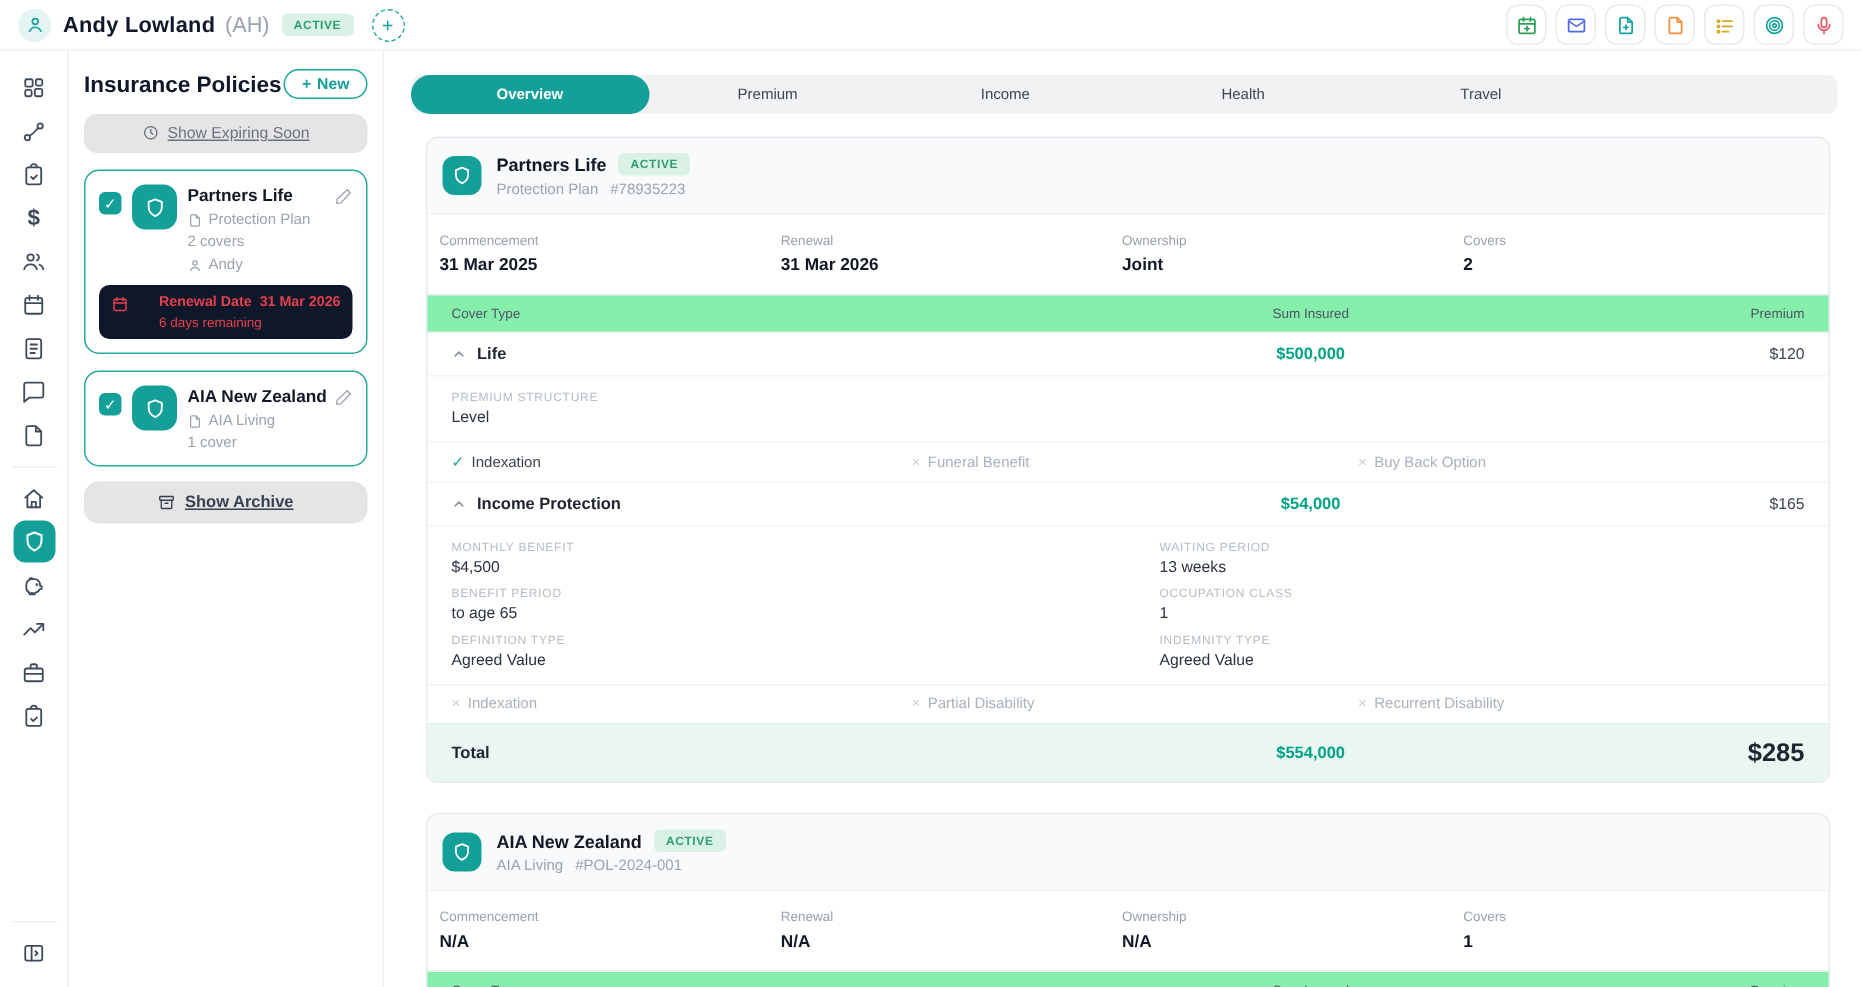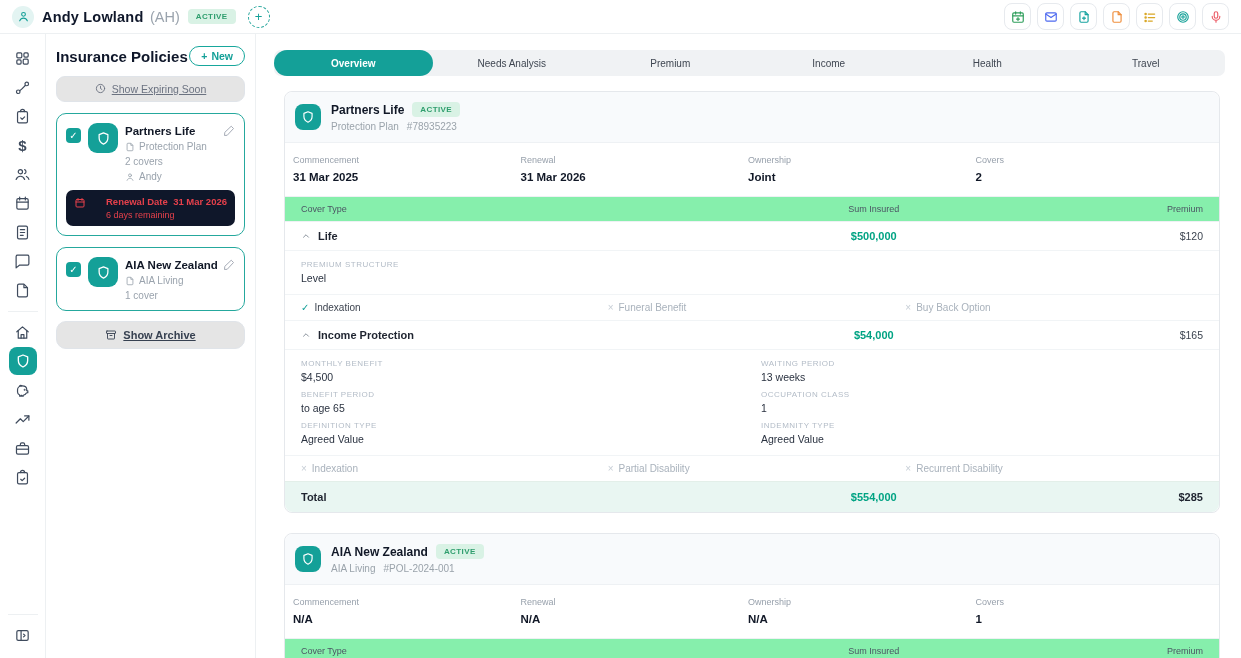--- a/index.html
+++ b/index.html
@@ -67,32 +67,32 @@
   .f-value { font-size:11.5px; font-weight:bold; color:#111827; margin-top:6px; }
   .t-head { display:grid; grid-template-columns:50% 27% 23%; background:#86efac; border-top:1px solid #eef1f4; border-bottom:1px solid #eef1f4; padding:7px 16px; font-size:9px; color:#4b5563; }
   .col-mid { text-align:center; }
   .col-right { text-align:right; }
   .cover-row { display:grid; grid-template-columns:50% 27% 23%; align-items:center; padding:8px 16px; cursor:pointer; }
   .cr-name { display:flex; align-items:center; gap:7px; font-size:11px; font-weight:bold; color:#1f2430; }
   .chev { color:#8b949e; }
   .money { color:#00A383; font-weight:bold; font-size:11px; }
   .premium { font-size:10.5px; color:#3c4450; }
   .detail-block { border-top:1px solid #f1f4f6; padding:9px 16px 10px; }
-  .detail-grid { border-top:1px solid #f1f4f6; padding:9px 16px 10px; display:grid; grid-template-columns:51% 49%; }
+  .detail-grid { border-top:1px solid #f1f4f6; padding:9px 16px 10px; display:grid; grid-template-columns:51% 49%;gap:12px; }
   .d-label { font-size:8px; color:#b3bcc7; letter-spacing:.5px; }
   .d-value { font-size:10.5px; color:#2a3240; margin:3px 0 7px; }
   .d-value:last-child { margin-bottom:0; }
   .features { border-top:1px solid #f1f4f6; display:grid; grid-template-columns:34% 33% 33%; padding:7px 16px; font-size:10px; }
   .feat { display:flex; align-items:center; gap:5px; }
   .feat .mark { font-size:10px; }
   .feat.on .mark { color:#14A098; } .feat.on .ftext { color:#3d4450; }
   .feat.off .mark { color:#c7ced6; } .feat.off .ftext { color:#a9b2bc; }
   .total-row { display:grid; grid-template-columns:50% 27% 23%; align-items:center; background:#e9f6f2; padding:9px 16px; border-radius:0 0 8px 8px; }
   .total-label { font-size:11px; font-weight:bold; color:#1f2430; }
-  .total-premium { font-size:11px; font-weight:bold; color:#1f2430; }
+  .total-premium { font-size:17px; font-weight:bold; color:#1f2430; }
 </style>
 </head>
 <body>
 
 <div class="topbar">
   <div class="avatar-circle">
     <span>
       <svg width="13" height="13" viewBox="0 0 24 24" fill="none" stroke="currentColor" stroke-width="2" stroke-linecap="round">
           <circle cx="12" cy="8" r="3.5"></circle>
           <path d="M5 20c1.5-3.5 4-5 7-5s5.5 1.5 7 5"></path>
@@ -432,21 +432,20 @@
             <path d="M10 13h4"></path>
           </svg>
         </span>
       <span>Show Archive</span>
     </button>
   </aside>
 
   <main class="main">
     <div class="tabbar">
       <div class="tab active">Overview</div>
-      <div class="tab">Needs Analysis</div>
       <div class="tab">Premium</div>
       <div class="tab">Income</div>
       <div class="tab">Health</div>
       <div class="tab">Travel</div>
     </div>
 
     <div class="content">
 
       <section class="card">
         <div class="card-header">

